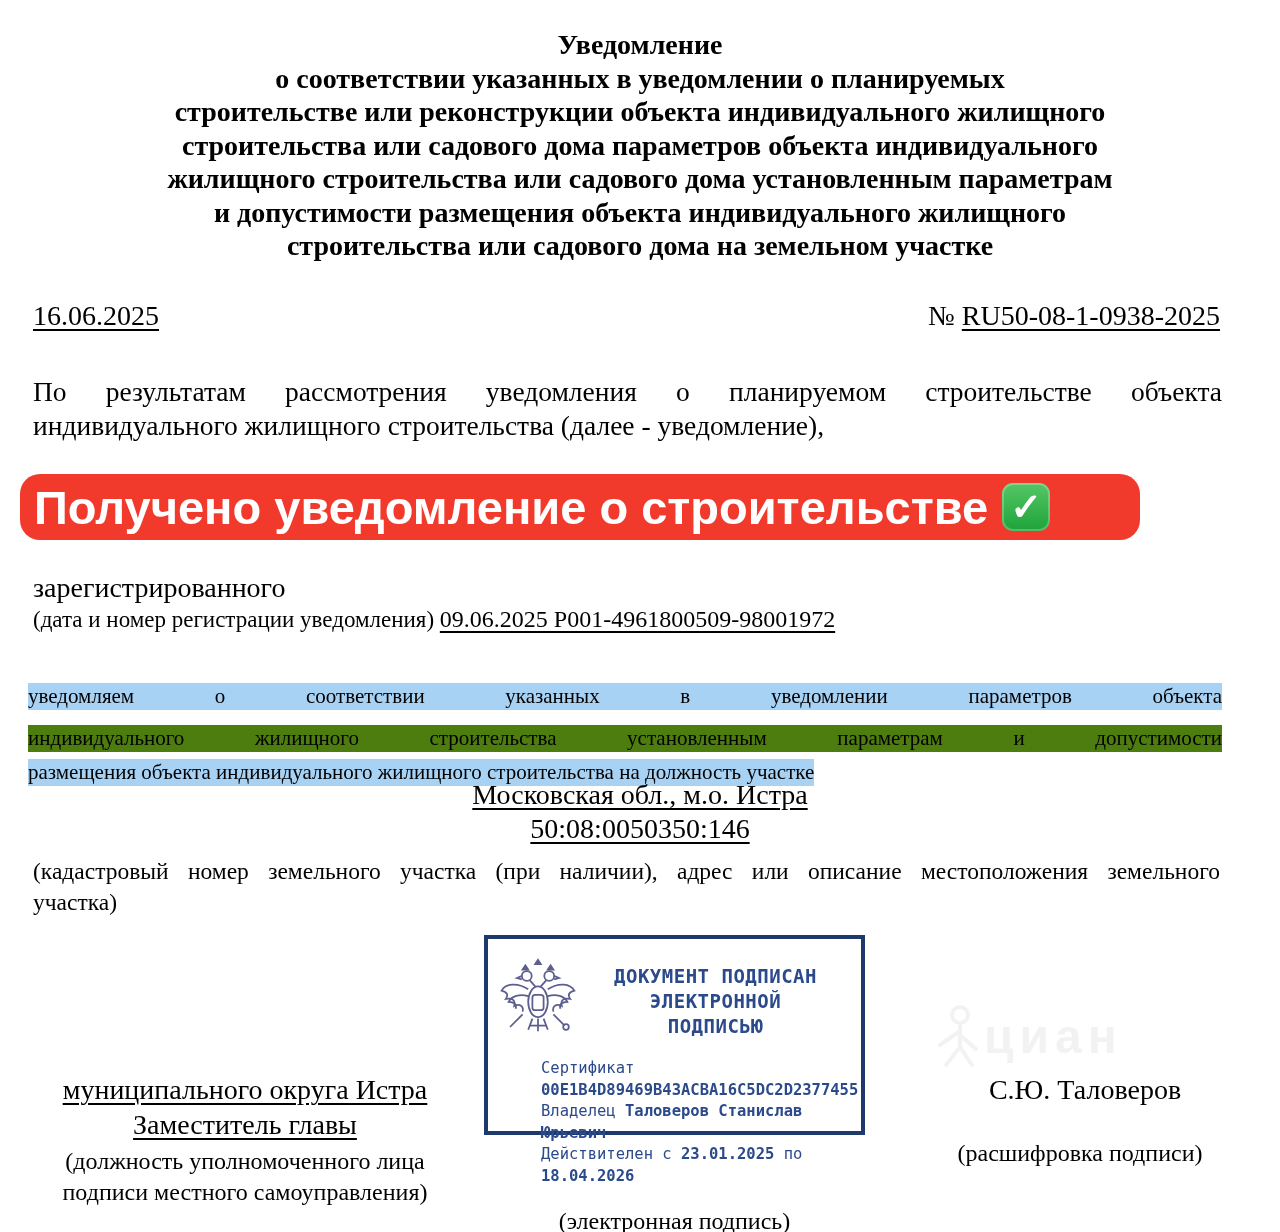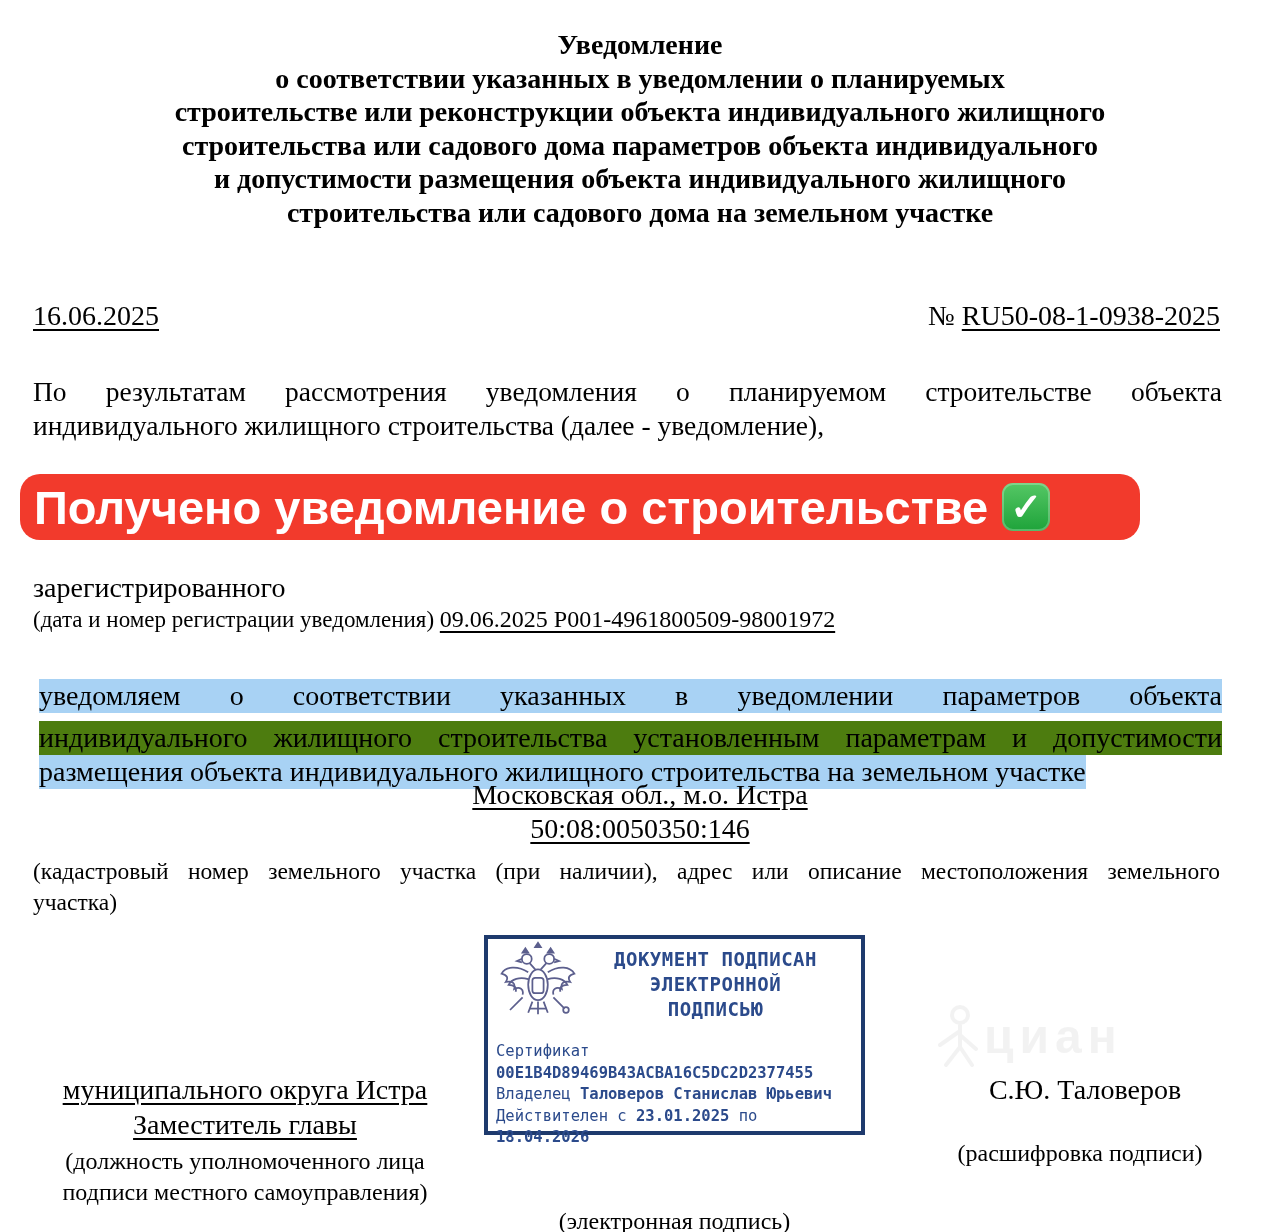--- a/index.html
+++ b/index.html
@@ -72,59 +72,60 @@
     line-height: 1;
   }
 
   .registered { top: 572px; left: 33px; font-size: 28px; }
 
   .reg-line { top: 606px; left: 33px; font-size: 23px; }
   .reg-line .reg-value { font-size: 24px; }
 
   
   .highlight-par {
-    top: 672px; left: 33px; right: 58px;
-    font-size: 28px;
+    top: 672px; left: 22px; right: 58px;
+    font-size: 21px;
     line-height: 34.5px;
     padding-left: 6px;
   }
   .hl { padding: 1px 0 2px 0; }
 
   .loc-line { top: 779px; left: 0; right: 0; text-align: center; font-size: 28px; }
   .cad-line { top: 813px; left: 0; right: 0; text-align: center; font-size: 28px; }
 
   .cad-caption {
     top: 849px; left: 33px; right: 60px;
     font-size: 23.5px;
     line-height: 31px;
   }
 
   
   .stamp {
     top: 935px; left: 484px;
     width: 381px; height: 200px;
     border: 4px solid #1e3a6d;
     background: #ffffff;
-    padding: 2px 10px 4px 8px;
+    padding: 19px 10px 4px 8px;
     font-family: "DejaVu Sans Mono", monospace;
   }
   .stamp-top { display: flex; align-items: flex-start; }
   .stamp-header {
     flex: 1;
     text-align: center;
     font-weight: 700;
     font-size: 19px;
     line-height: 25px;
     letter-spacing: 0.5px;
     padding-top: 6px;
   }
   .stamp-body {
     font-size: 15.5px;
     line-height: 21.5px;
     margin-top: 4px;
+    margin-left: 45px;
   }
   .stamp-bold { font-weight: 700; }
 
   
   .pos-block {
     top: 1072px; left: 30px; width: 430px;
     text-align: center;
     font-size: 28px;
     line-height: 35px;
   }
@@ -168,20 +169,21 @@
 </head>
 <body>
 
 <div id="page">
 
   <div class="abs title-block">
     <div>Уведомление</div>
     <div>о соответствии указанных в уведомлении о планируемых</div>
     <div>строительстве или реконструкции объекта индивидуального жилищного</div>
     <div>строительства или садового дома параметров объекта индивидуального</div>
+    <div>жилищного строительства или садового дома установленным параметрам</div>
     <div>и допустимости размещения объекта индивидуального жилищного</div>
     <div>строительства или садового дома на земельном участке</div>
   </div>
 
   <div class="abs date-row">
     <span class="u">16.06.2025</span>
     <span>
       <span>№</span>
       <span class="u">RU50-08-1-0938-2025</span>
     </span>
@@ -200,21 +202,21 @@
   <div class="abs registered">зарегистрированного</div>
 
   <div class="abs reg-line">
     <span>(дата и номер регистрации уведомления)</span>
     <span class="reg-value u">09.06.2025 Р001-4961800509-98001972</span>
   </div>
 
   <div class="abs highlight-par">
     <div class="just-line"><span class="hl" style="background: rgb(168, 210, 244);">уведомляем о соответствии указанных в уведомлении параметров объекта</span></div>
     <div class="just-line"><span class="hl" style="background: #4d7c0f;">индивидуального жилищного строительства  установленным параметрам и допустимости</span></div>
-    <div class="plain-line"><span class="hl" style="background: rgb(168, 210, 244);">размещения объекта индивидуального жилищного строительства на земельном  участке</span></div>
+    <div class="plain-line"><span class="hl" style="background: rgb(168, 210, 244);">размещения объекта индивидуального жилищного строительства на должность  участке</span></div>
   </div>
 
   <div class="abs loc-line">
     <span class="u">Московская обл., м.о. Истра</span>
   </div>
   <div class="abs cad-line">
     <span class="u">50:08:0050350:146</span>
   </div>
 
   <div class="abs cad-caption">

